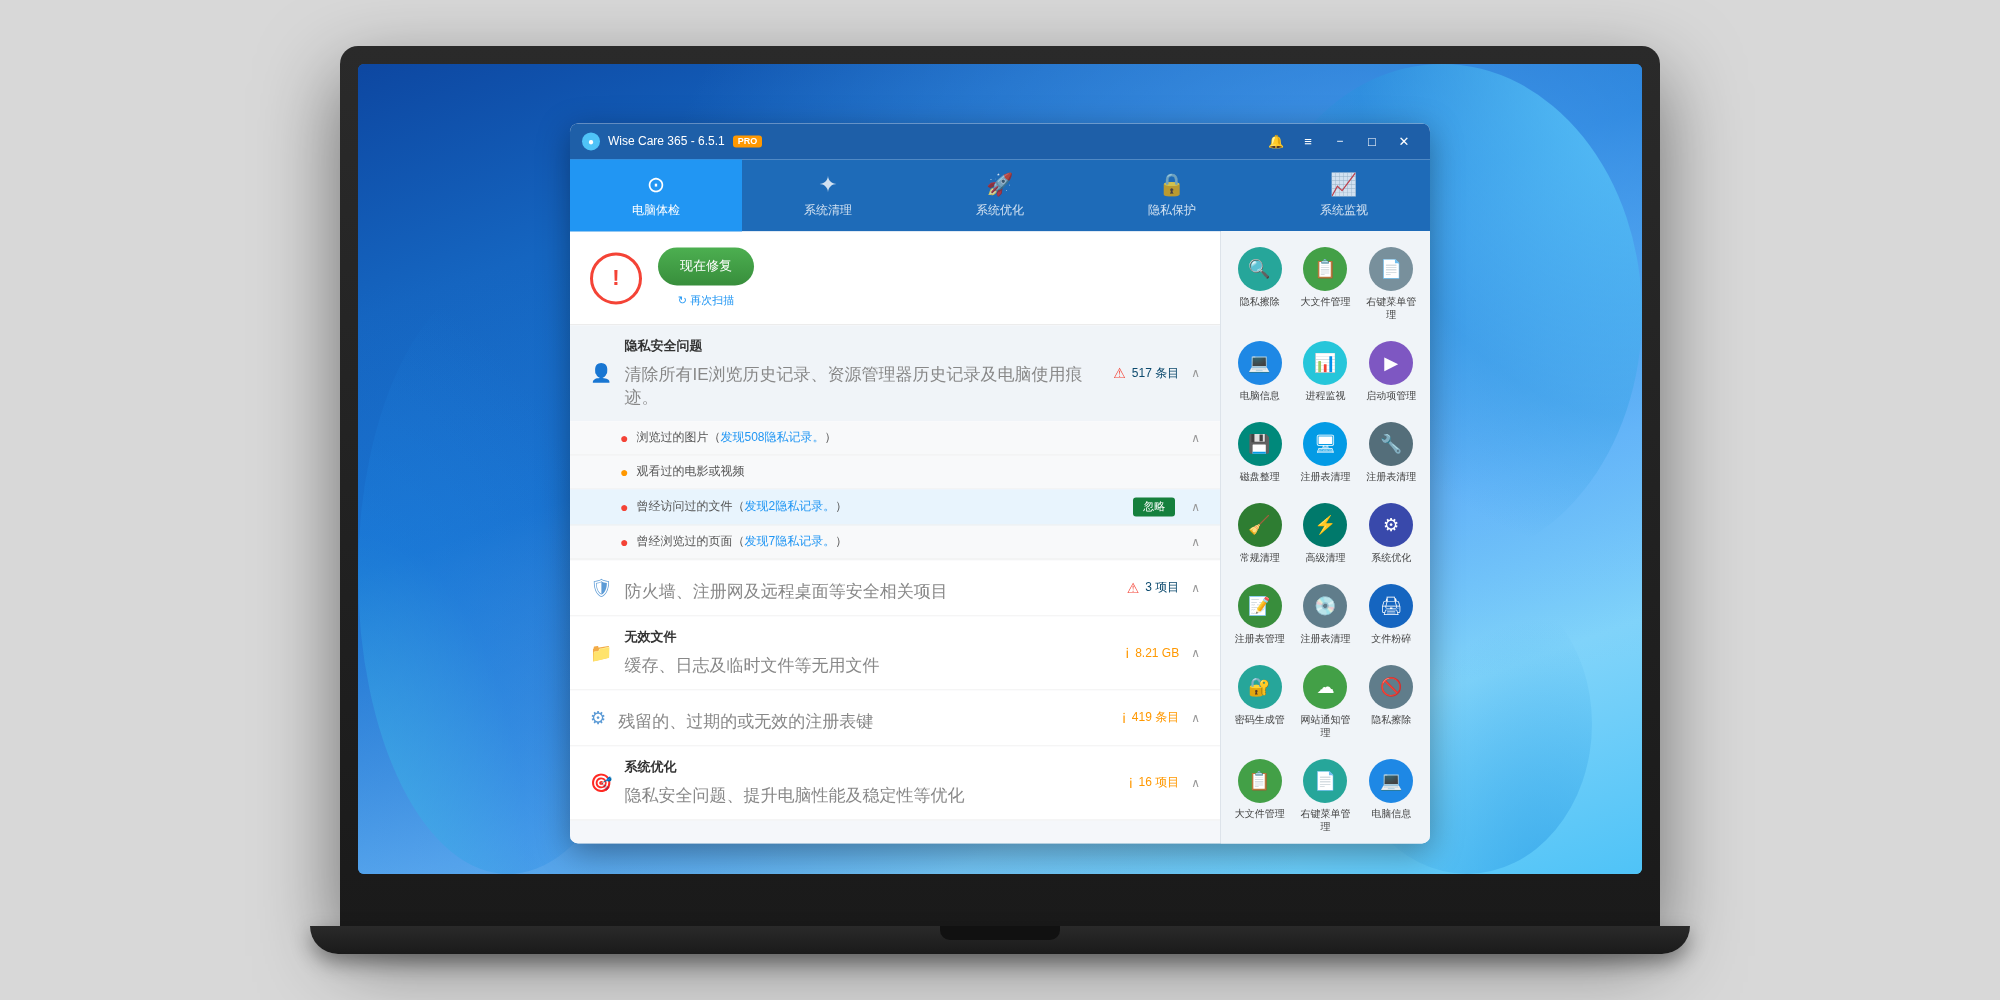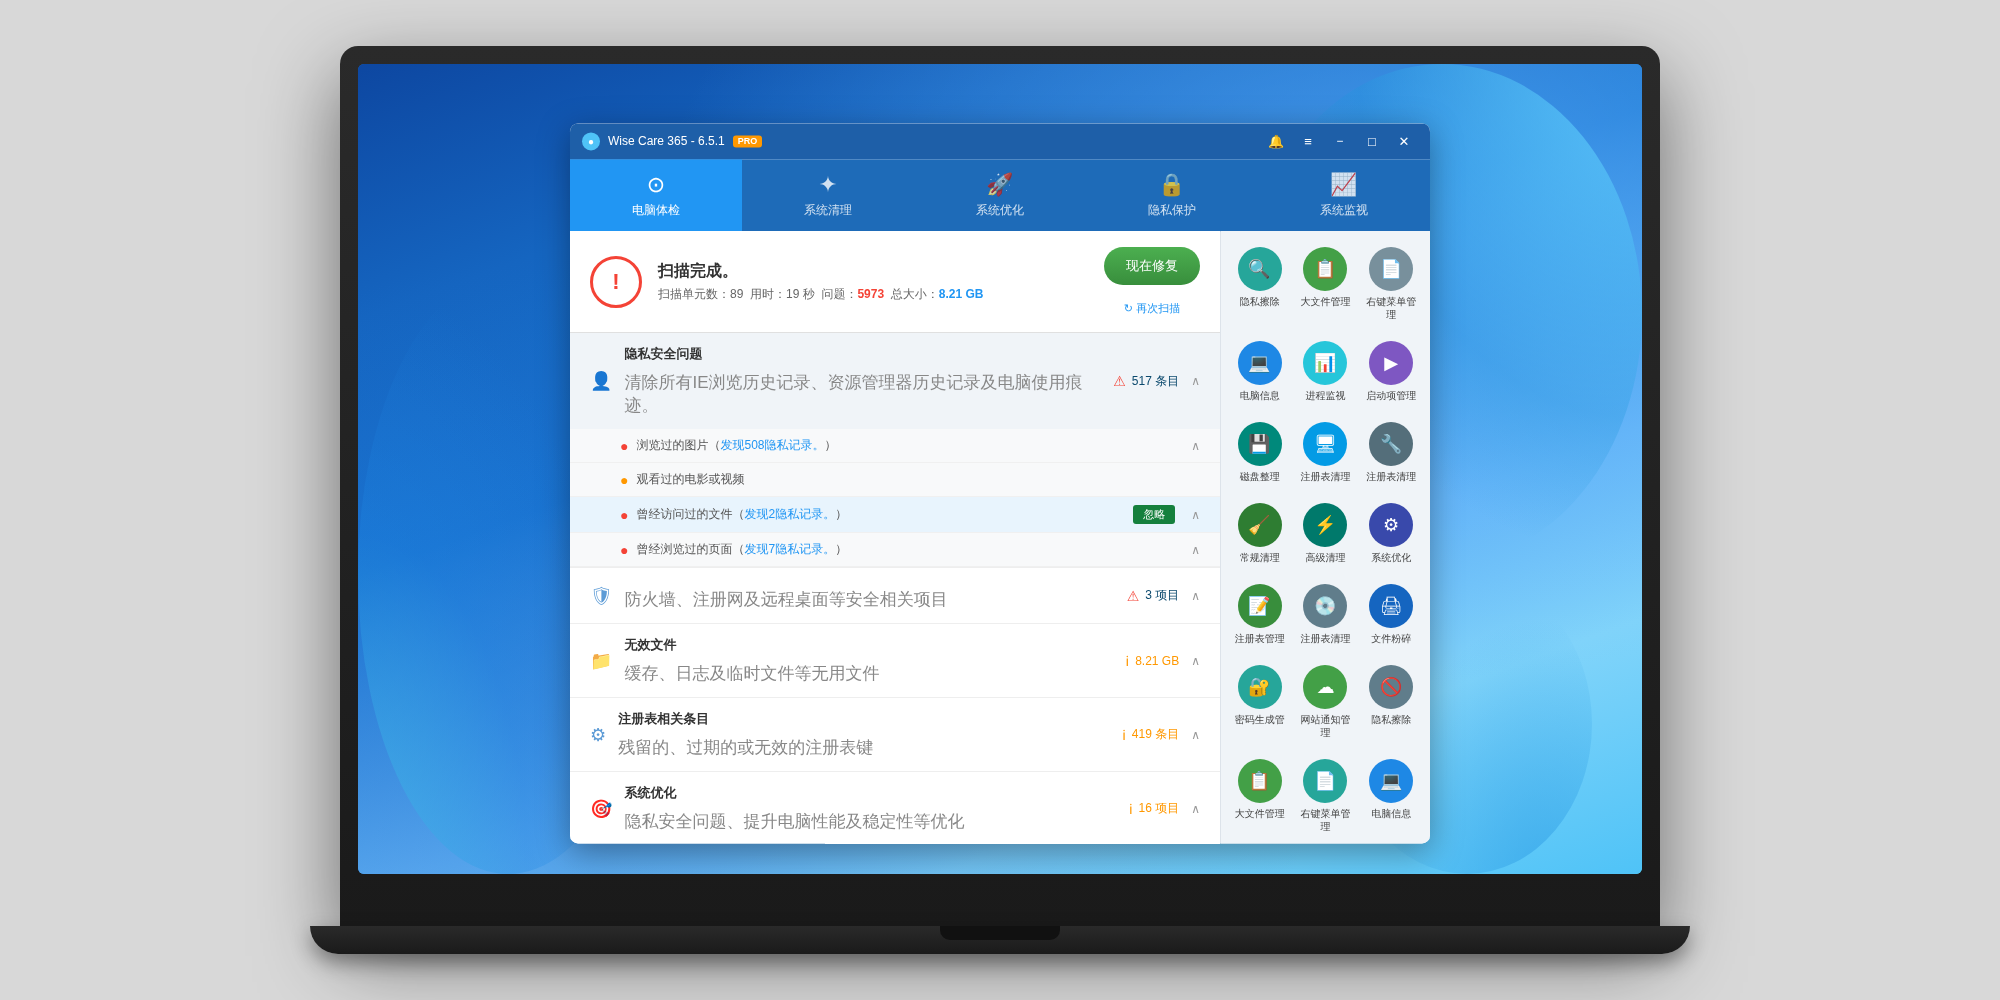--- a/index.html
+++ b/index.html
@@ -212,21 +212,21 @@
       border-radius: 20px;
       font-size: 13px;
       cursor: pointer;
       white-space: nowrap;
     }
     .rescan-link {
       font-size: 11px;
       color: #2196f3;
       text-align: right;
       cursor: pointer;
-      margin-top: 12px;
+      margin-top: 4px;
     }
 
     
     .category-list { padding: 0; }
     .category-item {
       background: white;
       border-bottom: 1px solid #eeeeee;
     }
     .category-header {
       display: flex;
@@ -412,29 +412,20 @@
             <span>系统监视</span>
           </div>
         </div>
 
         <div class="main-content">
 
           <div class="left-panel">
 
             <div class="scan-header">
               <div class="scan-icon">!</div>
-              <div class="scan-info">
-                <div class="scan-title">扫描完成。</div>
-                <div class="scan-stats">
-                  <span>扫描单元数：</span><span>89</span>&nbsp;
-                  <span>用时：</span><span>19 秒</span>&nbsp;
-                  <span>问题：</span><span class="highlight">5973</span>&nbsp;
-                  <span>总大小：</span><span class="size-highlight">8.21 GB</span>
-                </div>
-              </div>
               <div style="display:flex;flex-direction:column;align-items:center;gap:4px;">
                 <button class="fix-btn">现在修复</button>
                 <div class="rescan-link">↻ 再次扫描</div>
               </div>
             </div>
 
             <div class="category-list">
 
               <div class="category-item">
                 <div class="category-header" style="background:#f0f4f8;">
@@ -499,21 +490,20 @@
                     <span class="count-orange">8.21 GB</span>
                   </div>
                   <span class="chevron-up">∧</span>
                 </div>
               </div>
 
               <div class="category-item">
                 <div class="category-header">
                   <div class="category-icon">⚙</div>
                   <div class="category-title-area">
-                    <div class="category-title">注册表相关条目</div>
                     <div class="category-desc">残留的、过期的或无效的注册表键</div>
                   </div>
                   <div class="category-count">
                     <span class="dot-orange">ℹ</span>
                     <span class="count-orange">419 条目</span>
                   </div>
                   <span class="chevron-up">∧</span>
                 </div>
               </div>
 

